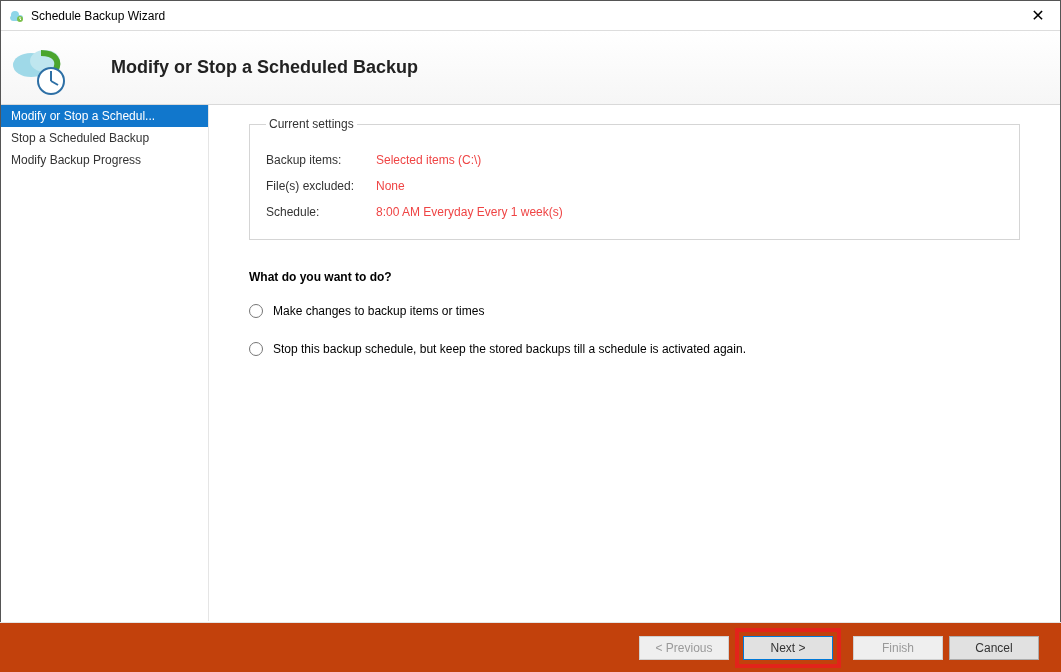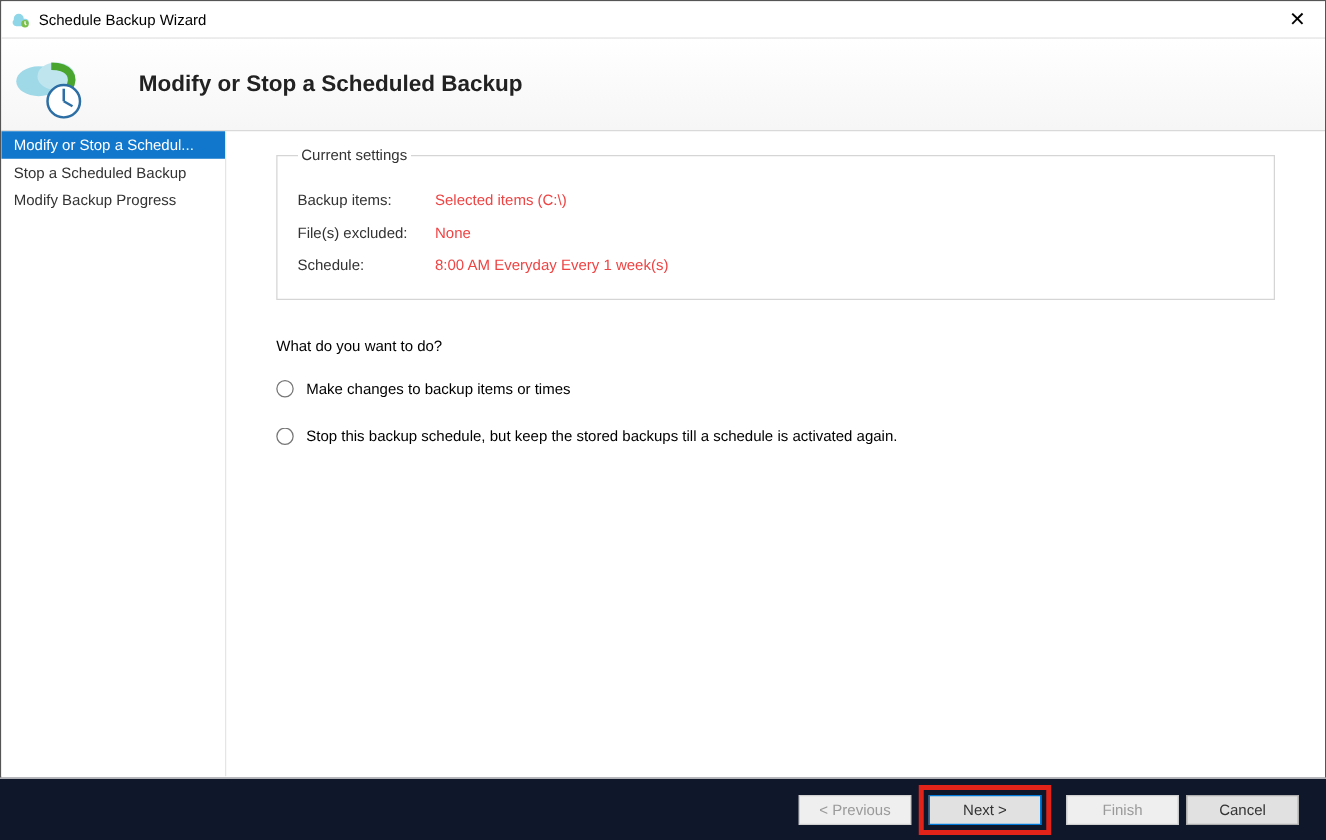--- a/index.html
+++ b/index.html
@@ -59,21 +59,21 @@
 .header h1 {
   font-size: 18px;
   font-weight: 700;
   color: #222;
 }
 .body {
   display: flex;
   height: 516px;
 }
 .sidebar {
-  width: 180px;
+  width: 208px;
   background: #ffffff;
   border-right: 1px solid #e5e5e5;
 }
 .sidebar .nav-item {
   padding: 4px 10px;
   font-size: 12px;
   color: #333;
   cursor: pointer;
   white-space: nowrap;
   overflow: hidden;
@@ -106,20 +106,21 @@
 .settings-row .k {
   width: 110px;
   color: #333;
 }
 .settings-row .v {
   color: #ef4444;
 }
 .question {
   margin-top: 26px;
   font-size: 12px;
+  font-weight: bold;
 }
 .radio-group {
   margin-top: 20px;
 }
 .radio-row {
   display: flex;
   align-items: center;
   margin-bottom: 24px;
   font-size: 12px;
 }
@@ -139,21 +140,21 @@
   left: 0;
   right: 0;
   bottom: 0;
   height: 50px;
   display: flex;
   justify-content: flex-end;
   align-items: center;
   padding-right: 22px;
   gap: 6px;
   border-top: 1px solid #e5e5e5;
-  background: #0f172a;
+  background: #c2410c;
 }
 .btn {
   min-width: 90px;
   height: 24px;
   font-size: 12px;
   background: #e1e1e1;
   border: 1px solid #adadad;
   color: #333;
   cursor: pointer;
 }

